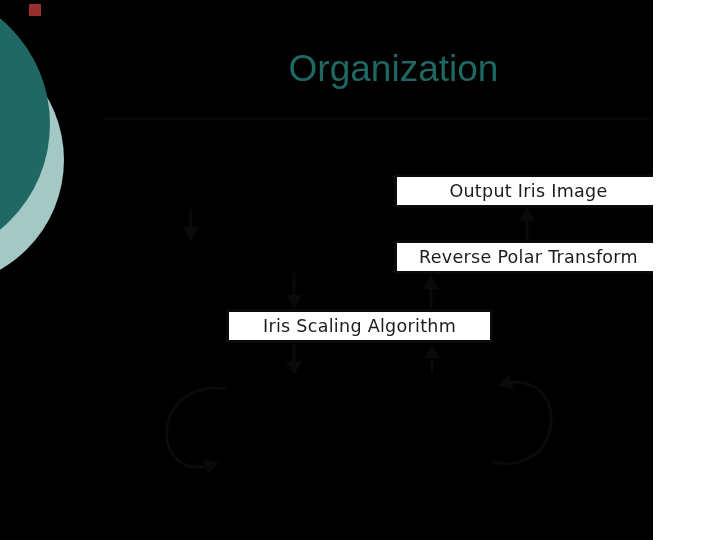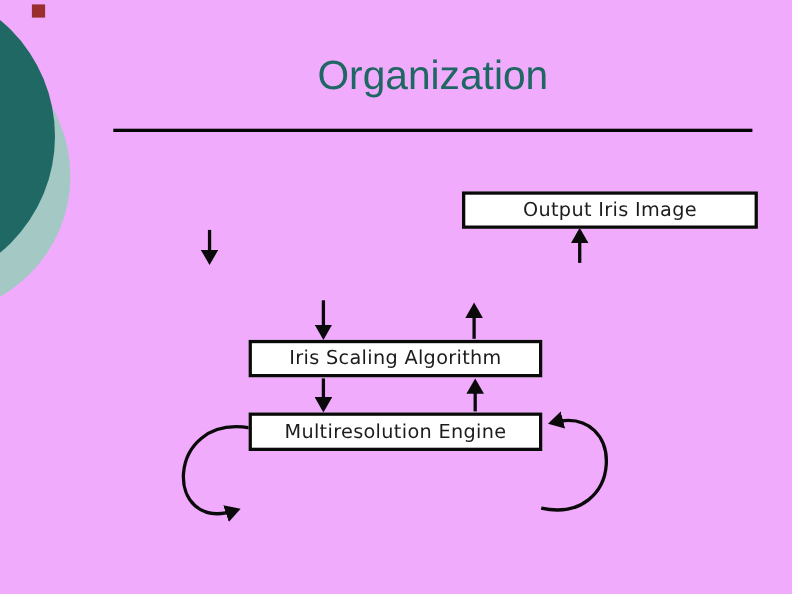--- a/index.html
+++ b/index.html
@@ -1,16 +1,16 @@
 <!DOCTYPE html>
 <html><head>
 <meta charset="utf-8">
 <style>
   html,body{margin:0;padding:0;background:#fff;}
-  .slide{position:relative;width:720px;height:540px;background:#f0abfc;overflow:hidden;
+  .slide{position:relative;width:653px;height:540px;background:#000000;overflow:hidden;
          font-family:"DejaVu Sans", sans-serif;}
   .circle{position:absolute;border-radius:50%;}
   .circle.light{left:-188px;top:34px;width:252px;height:252px;background:#a4c8c4;z-index:1;}
   .circle.dark{left:-224px;top:-13px;width:274px;height:274px;background:#206863;z-index:2;}
   .red-square{position:absolute;left:29px;top:4px;width:12px;height:12px;background:#992e2e;z-index:3;}
   .title{position:absolute;left:103px;top:48px;width:581px;text-align:center;
          font-family:"Liberation Sans", sans-serif;font-size:37px;font-weight:400;
          color:#1f6763;z-index:4;white-space:nowrap;}
   .title-rule{position:absolute;left:103px;top:117px;width:581px;height:3px;background:#050505;z-index:4;}
   svg.wires{position:absolute;left:0;top:0;width:720px;height:540px;z-index:5;}
@@ -42,28 +42,28 @@
     <path d="M294 273 L294 304" marker-end="url(#arw)"></path>
     <path d="M431 308 L431 280" marker-end="url(#arw)"></path>
     <path d="M527 239 L527 212" marker-end="url(#arw)"></path>
     <path d="M294 344 L294 370" marker-end="url(#arw)"></path>
     <path d="M432 374 L432 349" marker-end="url(#arw)"></path>
     <path d="M227 389 C150 376 148 486 214 464" marker-end="url(#arw)"></path>
     <path d="M492 462 C568 478 570 367 503 384" marker-end="url(#arw)"></path>
   </svg>
 
 
-  <div class="node" style="left:394px;top:174px;width:269px;height:34px;margin-left:26px;">
+  <div class="node" style="left:394px;top:174px;width:269px;height:34px;">
     <span>Output Iris Image</span>
   </div>
 
 
+  <div class="node" style="left:394px;top:240px;width:269px;height:34px;">
+    <span>Reverse Polar Transform</span>
+  </div>
 
   <div class="node" style="left:226px;top:309px;width:267px;height:34px;">
     <span>Iris Scaling Algorithm</span>
   </div>
 
-  <div class="node" style="left:226px;top:375px;width:267px;height:35px;">
-    <span>Multiresolution Engine</span>
-  </div>
 
 
 </div>
 
 </body></html>

